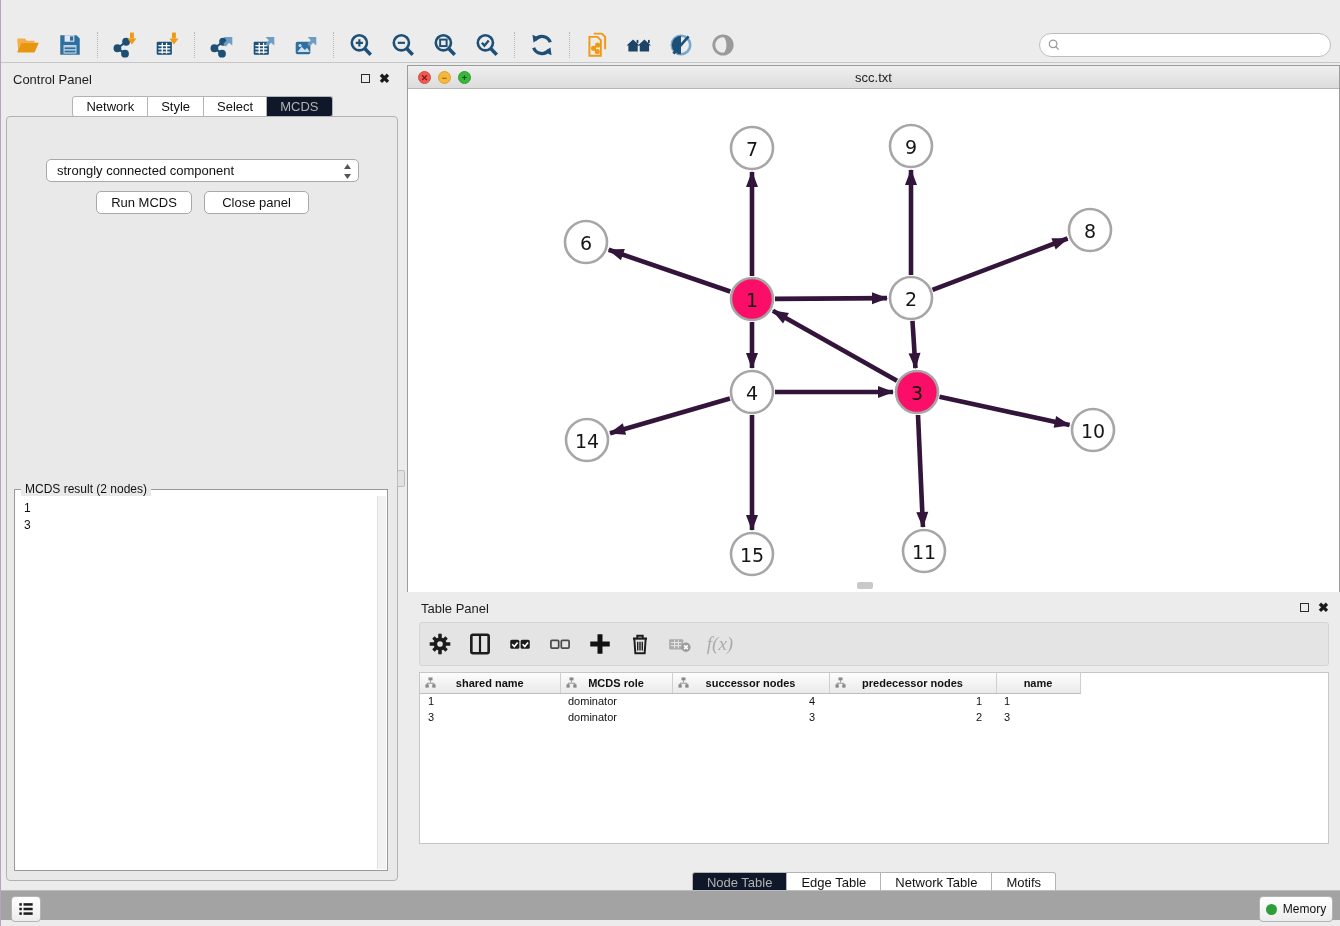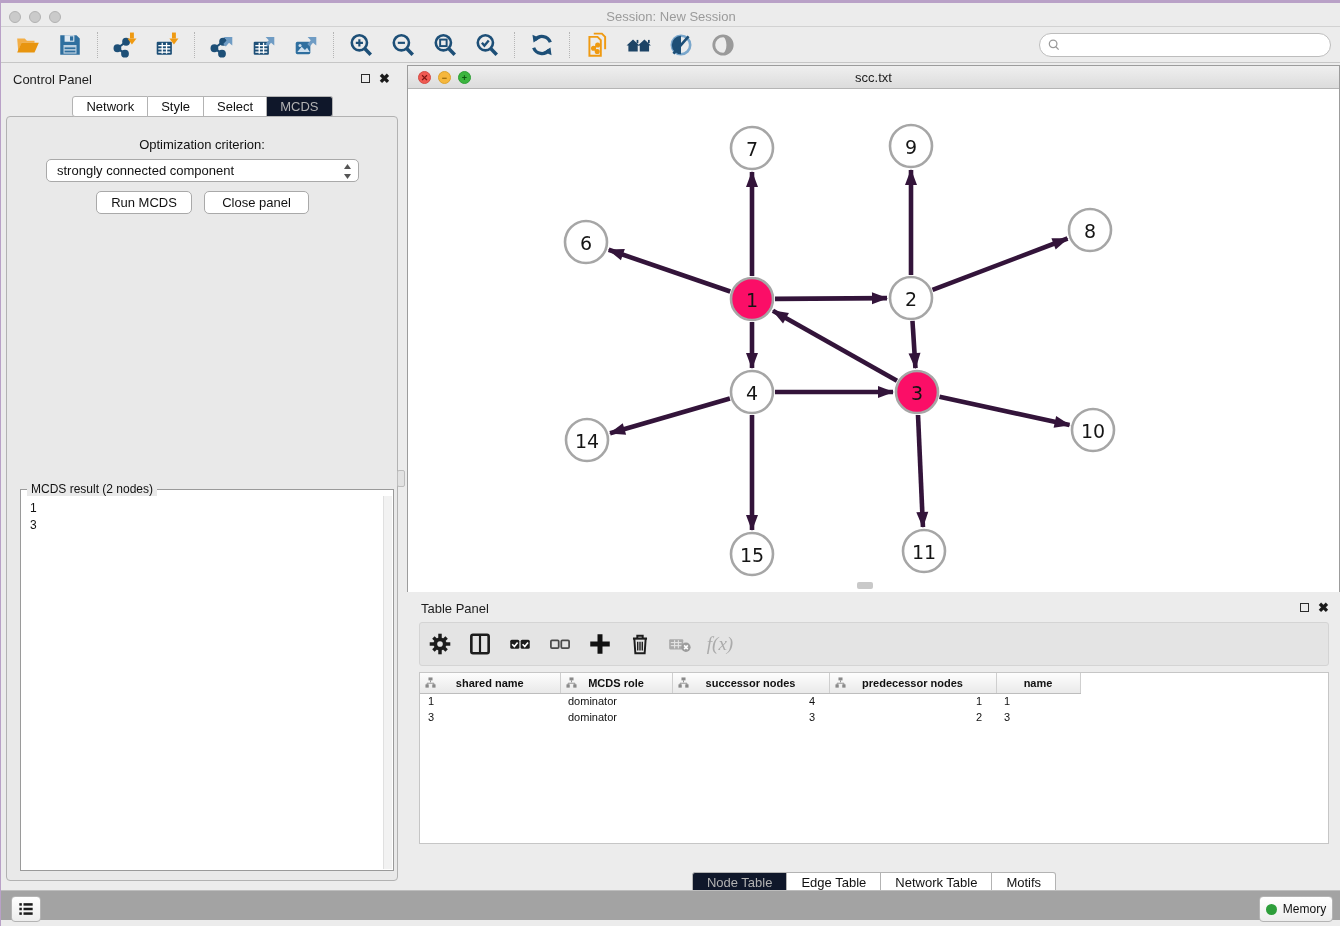--- a/index.html
+++ b/index.html
@@ -47,21 +47,21 @@
                 border:1px solid #b2b2b2; border-radius:4px; }
   .opt-label { position:absolute; left:0; right:0; top:20px; text-align:center; font-size:13px; color:#111; }
   .dropdown { position:absolute; left:39px; top:42px; width:313px; height:23px; background:#fff;
               border:1px solid #a9a9a9; border-radius:5px; display:flex; align-items:center;
               padding-left:10px; font-size:13px; color:#111; }
   .dropdown .stepper { position:absolute; right:6px; top:3px; }
   .cp-btn { position:absolute; height:23px; background:#fff; border:1px solid #a9a9a9; border-radius:5px;
             font-size:13px; color:#111; display:flex; align-items:center; justify-content:center; top:74px; }
   .btn-run { left:89px; width:96px; }
   .btn-close { left:197px; width:105px; }
-  .result-box { position:absolute; left:13px; top:372px; width:374px; height:382px;
+  .result-box { position:absolute; left:7px; top:372px; width:374px; height:382px;
                 border:1px solid #9a9a9a; background:#fff; }
   .result-legend { position:absolute; left:6px; top:-8px; background:#e9e9e9; padding:0 4px;
                    font-size:12px; color:#111; }
   .result-text { position:absolute; left:0; top:6px; right:10px; bottom:2px; padding:4px 0 0 9px;
                  font-size:12px; color:#111; line-height:17px; white-space:pre-line; }
   .result-scroll { position:absolute; right:1px; top:6px; width:9px; bottom:1px; background:#f2f2f2;
                    border-left:1px solid #e0e0e0; }
   .splitter-handle { position:absolute; left:396px; top:470px; width:8px; height:17px; background:#e2e2e2;
                      border:1px solid #bdbdbd; border-radius:2px; z-index:5; }
 
@@ -109,28 +109,20 @@
             justify-content:center; font-size:12px; color:#111; }
   .sb-list { left:10px; width:30px; }
   .sb-memory { right:8px; width:74px; gap:6px; }
   .mem-dot { width:11px; height:11px; border-radius:50%; background:#2d9e3a; }
 </style>
 </head>
 <body>
 
 <div id="app">
 
-  <div class="titlebar">
-    <div class="traffic">
-      <span class="dot"></span>
-      <span class="dot"></span>
-      <span class="dot"></span>
-    </div>
-    <div class="title">Session: New Session</div>
-  </div>
 
   <div class="main-toolbar">
     <div class="tbtn">
         <svg viewBox="0 0 24 24">
           <path d="M2 6h7l2 2h7v2H6L3 18z" fill="#f3ae45"></path>
           <path d="M6 10h16l-4 9H2z" fill="#e8950f"></path>
         </svg>
       </div>
     <div class="tbtn">
         <svg viewBox="0 0 24 24">
@@ -310,21 +302,20 @@
       <span class="float-ico"></span>
       <span class="close-ico">✖</span>
     </div>
     <div class="tabs-row cp-tabs" id="cp-tabs">
         <div class="tab">Network</div>
         <div class="tab">Style</div>
         <div class="tab">Select</div>
         <div class="tab ghost">MCDS</div>
       </div>
     <div class="cp-content">
-      <div class="opt-label">Optimization criterion:</div>
       <div class="dropdown">
         <span>strongly connected component</span>
         <span class="stepper"><svg width="9" height="17" viewBox="0 0 9 17">
               <path d="M4.5 1L8 6H1z" fill="#555"></path>
               <path d="M4.5 16L1 11h7z" fill="#555"></path>
             </svg></span>
       </div>
       <div class="cp-btn btn-run">Run MCDS</div>
       <div class="cp-btn btn-close">Close panel</div>
       <div class="result-box">

